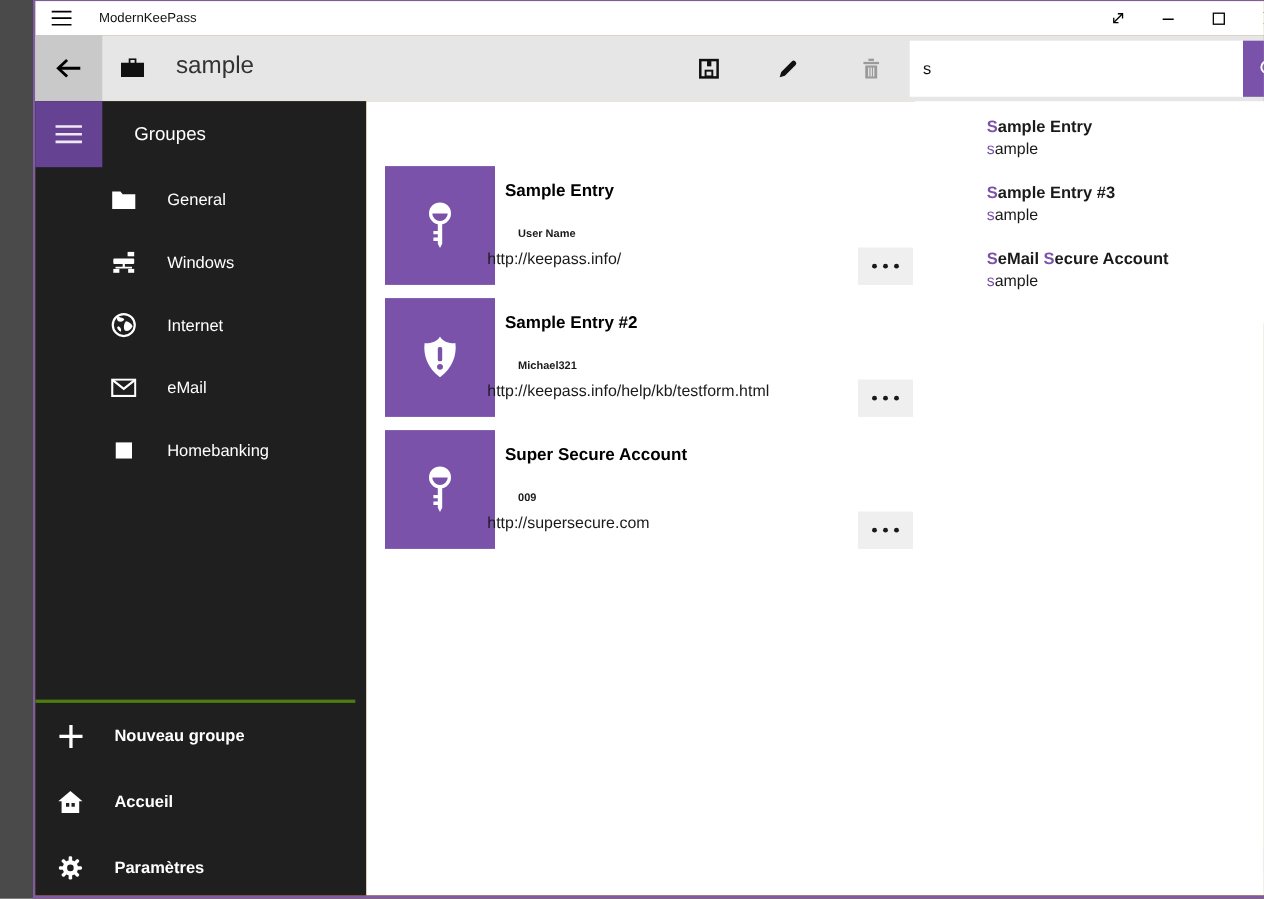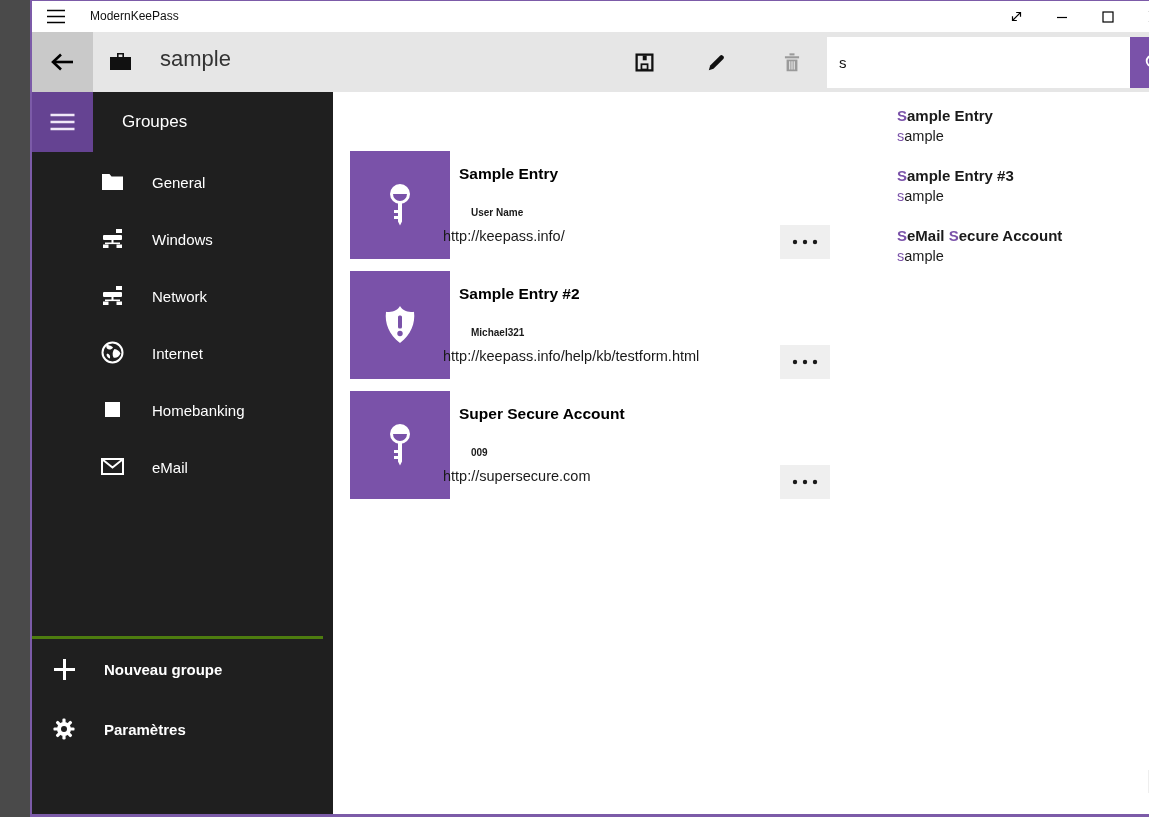--- a/index.html
+++ b/index.html
@@ -184,69 +184,64 @@
             <rect x="10.5" y="12" width="2" height="3"></rect>
               <rect x="4" y="14.5" width="15" height="1.6"></rect>
             <rect x="2" y="16.5" width="5.5" height="3.5"></rect>
               <rect x="15.5" y="16.5" width="5.5" height="3.5"></rect>
           </svg>
         </span>
         <span class="label">Windows</span>
       </div>
       <div class="side-item">
         <span class="icon">
-          <svg width="23" height="21" viewBox="0 0 23 21" fill="#fff">
-            <rect x="15" y="1" width="6" height="4"></rect>
-              <rect x="2" y="7" width="19" height="5" rx="1"></rect>
-            <rect x="10.5" y="12" width="2" height="3"></rect>
-              <rect x="4" y="14.5" width="15" height="1.6"></rect>
-            <rect x="2" y="16.5" width="5.5" height="3.5"></rect>
-              <rect x="15.5" y="16.5" width="5.5" height="3.5"></rect>
-          </svg>
-        </span>
-        <span class="label">Network</span>
-      </div>
-      <div class="side-item">
-        <span class="icon">
           <svg width="23" height="23" viewBox="0 0 23 23">
             <circle cx="11.5" cy="11.5" r="10" fill="none" stroke="#fff" stroke-width="2"></circle>
             <path fill="#fff" d="M6 3.5 C8.5 5 11 4.5 12 6.5 C10.5 9 7.5 9 6 7.5 C5 6 5 4.5 6 3.5 Z"></path>
             <path fill="#fff" d="M13.5 8 C16 8.5 18.5 10 19.5 12.5 C18 16 15 17.5 12.5 16.5 C11 14 11.5 10 13.5 8 Z"></path>
             <path fill="#fff" d="M6.5 12.5 C8.5 13 9.5 15 9 17.5 C7 17 5.5 15 5.5 13.5 Z"></path>
           </svg>
         </span>
         <span class="label">Internet</span>
       </div>
       <div class="side-item">
         <span class="icon">
-          <svg width="15" height="15" viewBox="0 0 15 15">
-              <rect x="0" y="0" width="15" height="15" fill="#fff"></rect>
-            </svg>
-        </span>
-        <span class="label">Homebanking</span>
-      </div>
-      <div class="side-item">
-        <span class="icon">
           <svg width="23" height="17" viewBox="0 0 23 17">
             <rect x="1" y="1" width="21" height="15" fill="none" stroke="#fff" stroke-width="2"></rect>
             <path d="M1.5 1.5 L11.5 9.5 L21.5 1.5" fill="none" stroke="#fff" stroke-width="2"></path>
           </svg>
         </span>
         <span class="label">eMail</span>
       </div>
+      <div class="side-item">
+        <span class="icon">
+          <svg width="15" height="15" viewBox="0 0 15 15">
+              <rect x="0" y="0" width="15" height="15" fill="#fff"></rect>
+            </svg>
+        </span>
+        <span class="label">Homebanking</span>
+      </div>
     </div>
 
     <div class="side-actions">
       <div class="side-item">
         <span class="icon">
           <svg width="23" height="23" viewBox="0 0 23 23">
               <path d="M11.5 1 v21 M1 11.5 h21" stroke="#fff" stroke-width="3"></path>
             </svg>
         </span>
         <span class="label">Nouveau groupe</span>
+      </div>
+      <div class="side-item">
+        <span class="icon">
+          <svg width="24" height="22" viewBox="0 0 24 22">
+            <path fill="#fff" fill-rule="evenodd" d="M12 1 L23 10.5 H20 V21 H4 V10.5 H1 Z M8 12 h3 v3.5 h-3 z M13 12 h3 v3.5 h-3 z"></path>
+          </svg>
+        </span>
+        <span class="label">Accueil</span>
       </div>
       <div class="side-item">
         <span class="icon">
           <svg width="22" height="22" viewBox="0 0 22 22">
             <g fill="#fff">
               <rect x="9.4" y="0.5" width="3.2" height="21" rx="1.2"></rect>
               <g transform="rotate(45 11 11)">
                   <rect x="9.4" y="0.5" width="3.2" height="21" rx="1.2"></rect>
                 </g>
               <g transform="rotate(90 11 11)">

